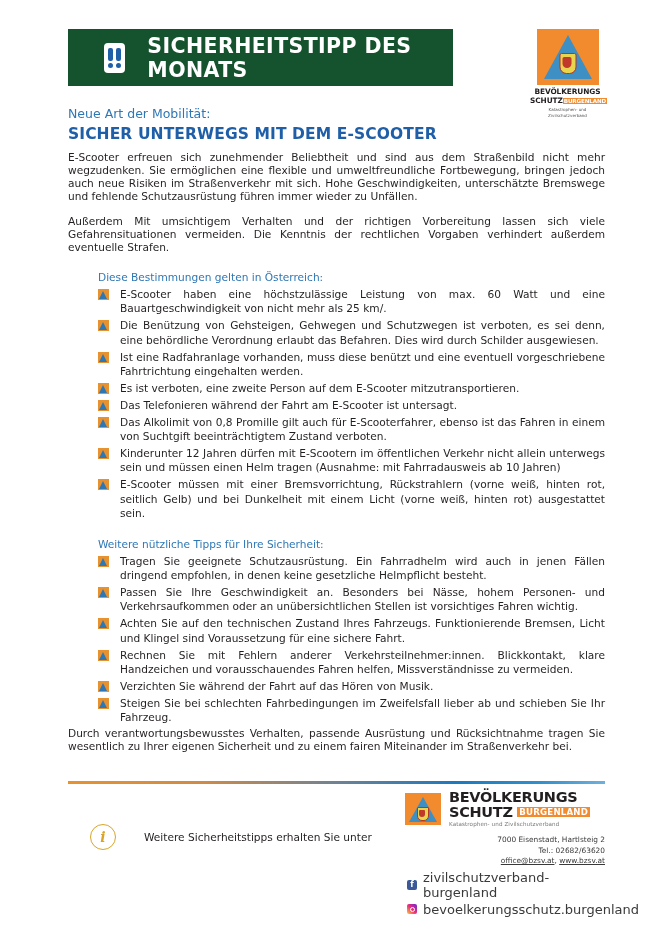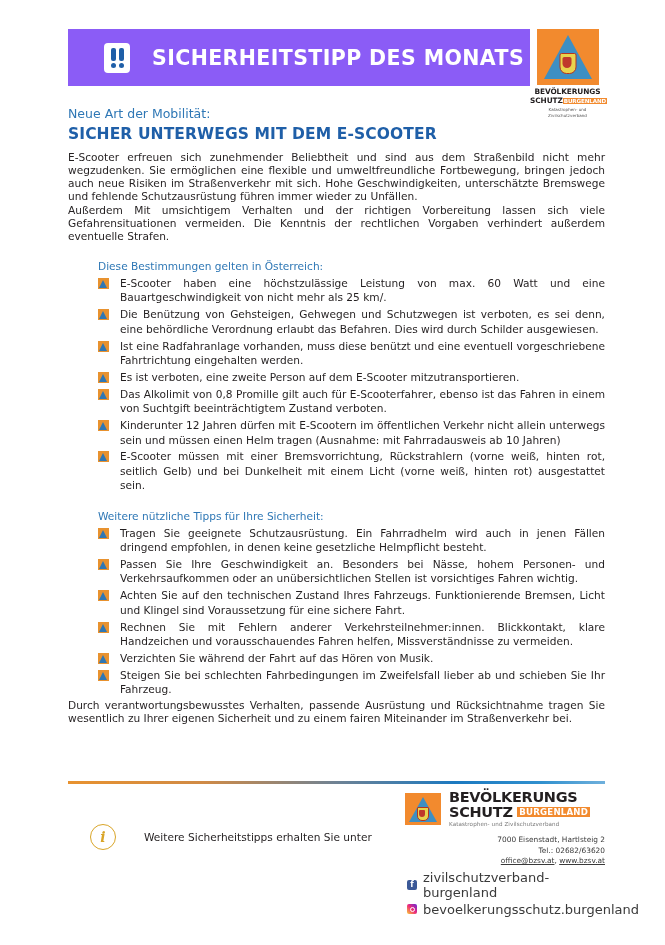--- a/index.html
+++ b/index.html
@@ -28,23 +28,23 @@
     position: absolute;
     left: 68px;
     top: 29px;
     width: 537px;
     height: 70px;
   }
   .header-bar {
     position: absolute;
     left: 0;
     top: 0;
-    width: 462px;
+    width: 385px;
     height: 57px;
-    background: #8b5cf6;
+    background: #14532d;
     display: flex;
     align-items: center;
   }
   .header-icon {
     width: 26px;
     height: 30px;
     margin-left: 36px;
     background: #ffffff;
     border-radius: 4px;
     display: flex;
@@ -179,21 +179,21 @@
     width: 537px;
   }
   p.body {
     margin: 0 0 0 0;
     font-size: 10.6px;
     line-height: 13px;
     text-align: justify;
     color: #231f20;
     font-family: "DejaVu Sans", sans-serif;
   }
-  p.body + p.body { margin-top: 1px; }
+  p.body + p.body { margin-top: 12px; }
 
   .section-head {
     color: #2E77B5;
     font-size: 10.6px;
     margin: 17px 0 4px 30px;
   }
   ul.tips {
     list-style: none;
     margin: 0;
     padding: 0 0 0 30px;
@@ -455,20 +455,21 @@
   <div class="content">
     <p class="body">E-Scooter erfreuen sich zunehmender Beliebtheit und sind aus dem Straßenbild nicht mehr wegzudenken. Sie ermöglichen eine flexible und umweltfreundliche Fortbewegung, bringen jedoch auch neue Risiken im Straßenverkehr mit sich. Hohe Geschwindigkeiten, unterschätzte Bremswege und fehlende Schutzausrüstung führen immer wieder zu Unfällen.</p>
     <p class="body">Außerdem Mit umsichtigem Verhalten und der richtigen Vorbereitung lassen sich viele Gefahrensituationen vermeiden. Die Kenntnis der rechtlichen Vorgaben verhindert außerdem eventuelle Strafen.</p>
 
     <div class="section-head">Diese Bestimmungen gelten in Österreich:</div>
     <ul class="tips">
       <li><span class="bullet-icon"></span><span>E-Scooter haben eine höchstzulässige Leistung von max. 60 Watt und eine Bauartgeschwindigkeit von nicht mehr als 25 km/.</span></li>
       <li><span class="bullet-icon"></span><span>Die Benützung von Gehsteigen, Gehwegen und Schutzwegen ist verboten, es sei denn, eine behördliche Verordnung erlaubt das Befahren. Dies wird durch Schilder ausgewiesen.</span></li>
       <li><span class="bullet-icon"></span><span>Ist eine Radfahranlage vorhanden, muss diese benützt und eine eventuell vorgeschriebene Fahrtrichtung eingehalten werden.</span></li>
       <li><span class="bullet-icon"></span><span>Es ist verboten, eine zweite Person auf dem E-Scooter mitzutransportieren.</span></li>
+      <li><span class="bullet-icon"></span><span>Das Telefonieren während der Fahrt am E-Scooter ist untersagt.</span></li>
       <li><span class="bullet-icon"></span><span>Das Alkolimit von 0,8 Promille gilt auch für E-Scooterfahrer, ebenso ist das Fahren in einem von Suchtgift beeinträchtigtem Zustand verboten.</span></li>
       <li><span class="bullet-icon"></span><span>Kinderunter 12 Jahren dürfen mit E-Scootern im öffentlichen Verkehr nicht allein unterwegs sein und müssen einen Helm tragen (Ausnahme: mit Fahrradausweis ab 10 Jahren)</span></li>
       <li><span class="bullet-icon"></span><span>E-Scooter müssen mit einer Bremsvorrichtung, Rückstrahlern (vorne weiß, hinten rot, seitlich Gelb) und bei Dunkelheit mit einem Licht (vorne weiß, hinten rot) ausgestattet sein.</span></li>
     </ul>
 
     <div class="section-head">Weitere nützliche Tipps für Ihre Sicherheit:</div>
     <ul class="tips">
       <li><span class="bullet-icon"></span><span>Tragen Sie geeignete Schutzausrüstung. Ein Fahrradhelm wird auch in jenen Fällen dringend empfohlen, in denen keine gesetzliche Helmpflicht besteht.</span></li>
       <li><span class="bullet-icon"></span></li>
       <li><span class="bullet-icon"></span><span>Passen Sie Ihre Geschwindigkeit an. Besonders bei Nässe, hohem Personen- und Verkehrsaufkommen oder an unübersichtlichen Stellen ist vorsichtiges Fahren wichtig.</span></li>

